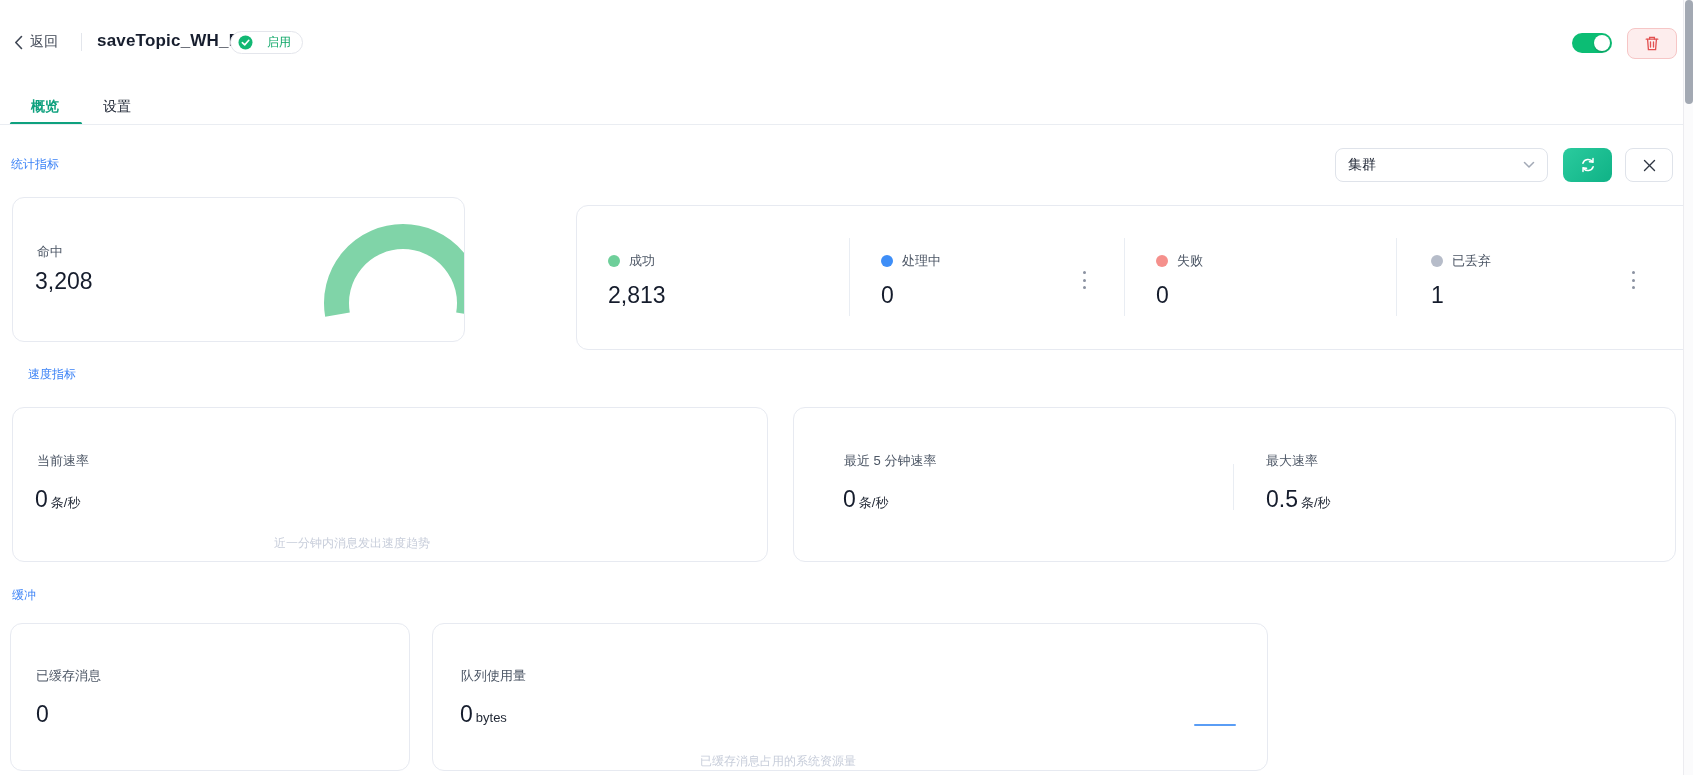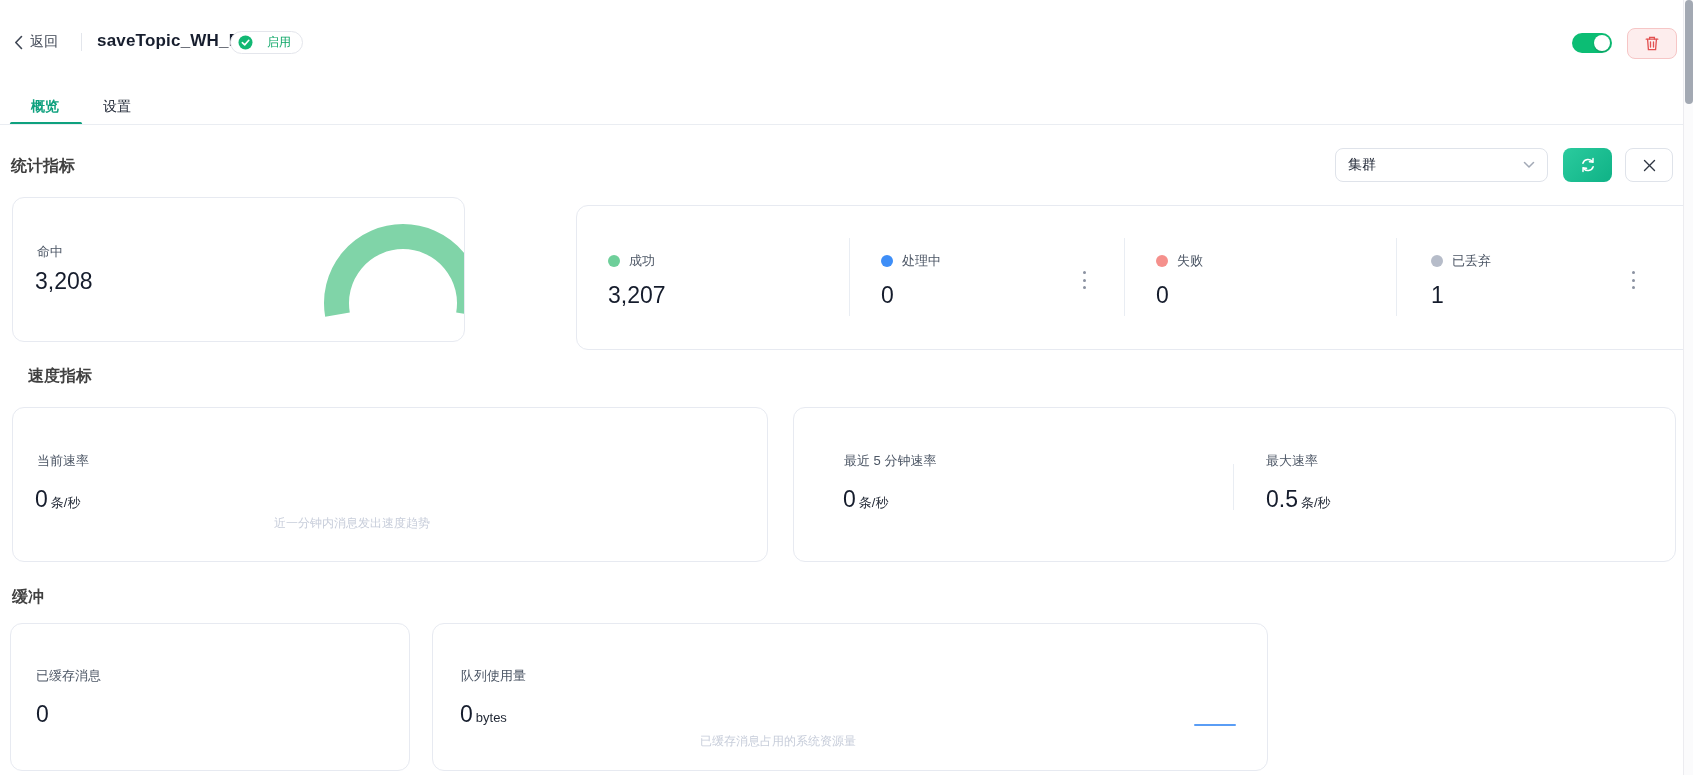--- a/index.html
+++ b/index.html
@@ -21,21 +21,21 @@
     border-radius:8px; display:flex; align-items:center; justify-content:center; cursor:pointer; }
 
   
   .tab { position:absolute; top:98px; font-size:14px; cursor:pointer; }
   .tab.active { color:#0ea17e; font-weight:700; }
   .tab.inactive { color:#252c3a; }
   .tab-underline { position:absolute; left:10px; top:122px; width:72px; height:3px; background:#0ea17e; border-radius:2px; }
   .tabs-divider { position:absolute; left:0; top:124px; width:1684px; height:1px; background:#eaedf2; }
 
   
-  .sec-heading { position:absolute; font-size:16px; font-weight:700; color:#404040; }
+  .sec-heading { position:absolute; font-size:12px; font-weight:400; color:#3b82f6; }
 
   
   .cluster-select { position:absolute; left:1335px; top:148px; width:213px; height:34px; border:1px solid #dfe3ea; border-radius:8px;
     background:#fff; display:flex; align-items:center; padding:0 12px; cursor:pointer; }
   .cluster-select .val { font-size:14px; color:#1d2433; flex:1; }
   .refresh-btn { position:absolute; left:1563px; top:148px; width:49px; height:34px; border:none; border-radius:8px;
     background:linear-gradient(135deg,#2bcb9e,#0fb286); display:flex; align-items:center; justify-content:center; cursor:pointer; }
   .close-btn { position:absolute; left:1625px; top:148px; width:48px; height:34px; border:1px solid #dfe3ea; border-radius:8px;
     background:#fff; display:flex; align-items:center; justify-content:center; cursor:pointer; }
 
@@ -44,21 +44,21 @@
   .card-hit     { left:12px;  top:197px; width:453px;  height:145px; overflow:hidden; }
   .card-metrics { left:576px; top:197px; width:1232px; height:145px;margin-top:8px; }
   .card-speed1  { left:12px;  top:407px; width:756px;  height:155px; }
   .card-speed2  { left:793px; top:407px; width:883px;  height:155px; }
   .card-buf1    { left:10px;  top:623px; width:400px;  height:148px; }
   .card-buf2    { left:432px; top:623px; width:836px;  height:148px; }
 
   .m-label { font-size:13px; color:#4c5665; }
   .m-value { font-size:23px; color:#151c2c; }
   .m-unit  { font-size:13px; color:#1f2633; margin-left:3px; }
-  .hint    { position:absolute; font-size:12px; color:#c7cdda; white-space:nowrap; transform:translateX(-50%); }
+  .hint    { position:absolute; font-size:12px; color:#c7cdda; white-space:nowrap; transform:translateX(-50%);margin-top:20px; }
 
   
   .card-hit .m-label { position:absolute; left:24px; top:45px; }
   .card-hit .m-value { position:absolute; left:22px; top:70px; }
   .gauge-svg { position:absolute; left:0; top:0; }
 
   
   .stat { position:absolute; top:46px; }
   .stat .row { display:flex; align-items:center; gap:9px; }
   .dot { width:12px; height:12px; border-radius:50%; }
@@ -166,21 +166,21 @@
       <path d="M 324.5 116.6 A 66.5 66.5 0 1 1 455.5 116.6" fill="none" stroke="#80d4a8" stroke-width="25"></path>
     </svg>
   </div>
 
   <div class="card card-metrics">
     <div class="stat" style="left:31px">
       <div class="row">
         <span class="dot dot-success"></span>
         <span class="m-label">成功</span>
       </div>
-      <span class="m-value">3,207</span>
+      <span class="m-value">2,813</span>
     </div>
     <div class="stat" style="left:304px">
       <div class="row">
         <span class="dot dot-processing"></span>
         <span class="m-label">处理中</span>
       </div>
       <span class="m-value">0</span>
     </div>
     <div class="stat" style="left:579px">
       <div class="row">

